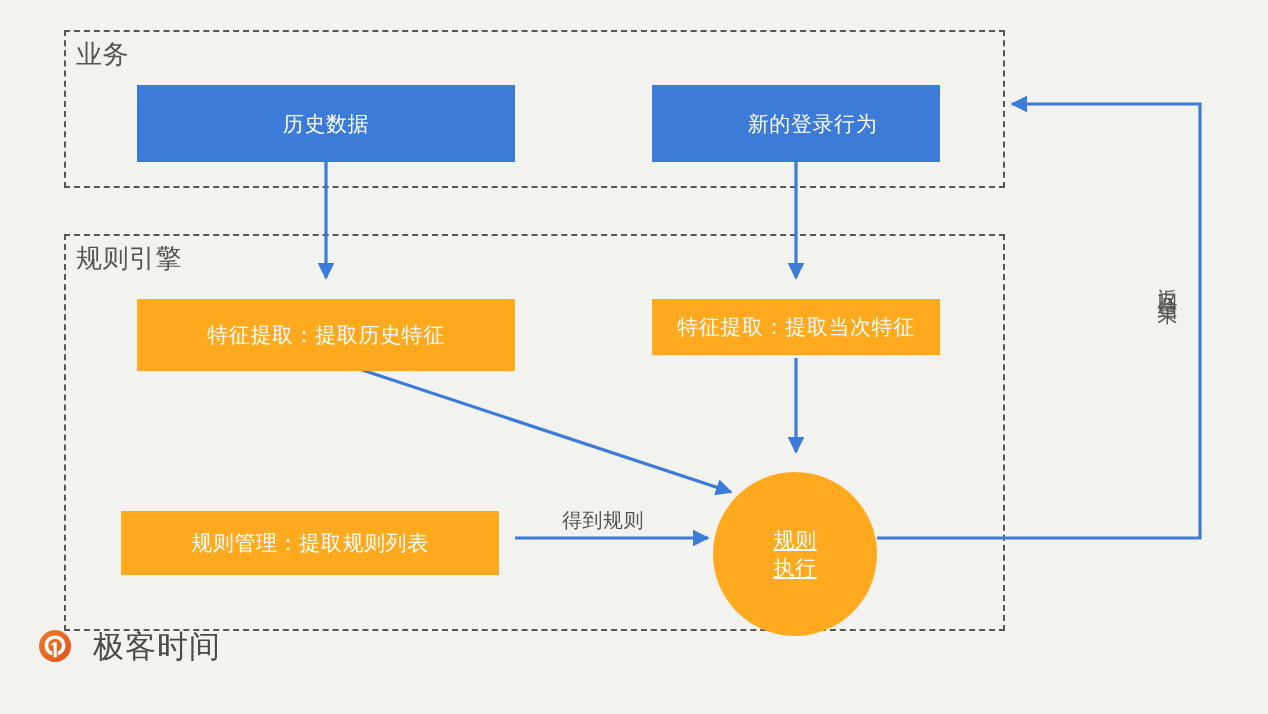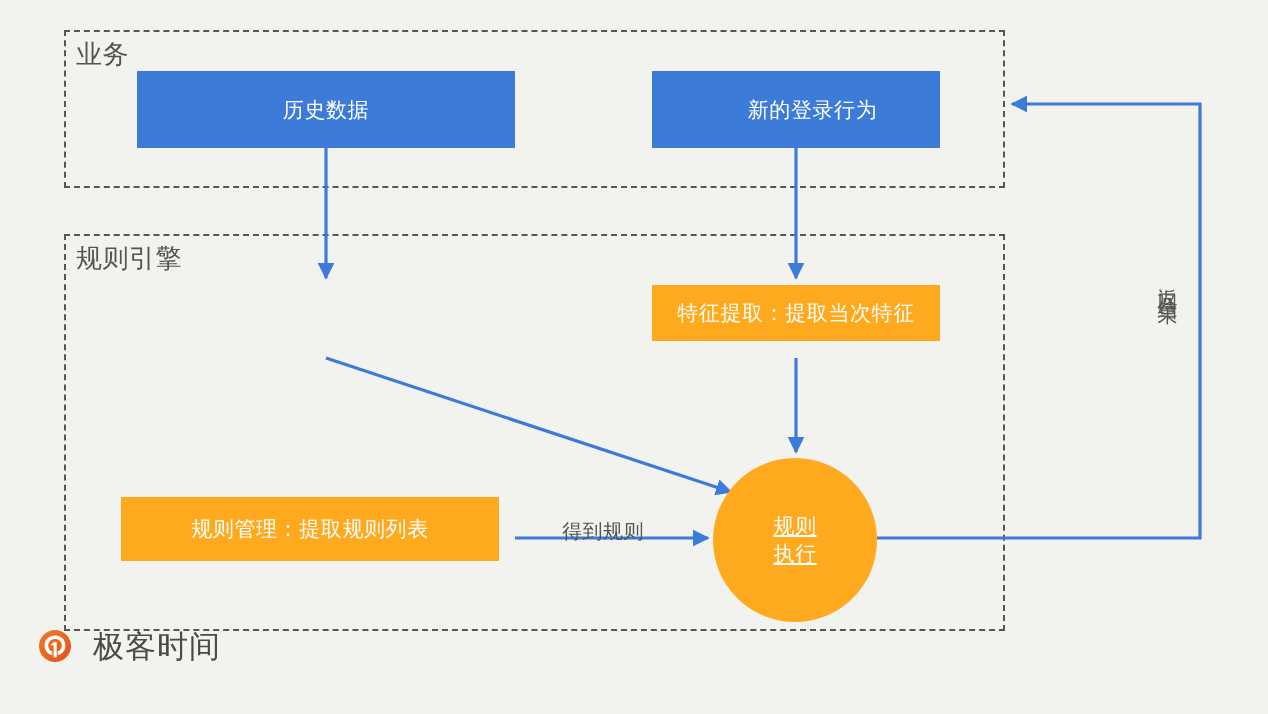--- a/index.html
+++ b/index.html
@@ -37,20 +37,21 @@
     position: absolute;
     box-sizing: border-box;
     display: flex;
     align-items: center;
     justify-content: center;
     color: #ffffff;
     font-size: 21px;
     letter-spacing: 0.6px;
     white-space: nowrap;
     text-align: center;
+    margin-top: 14px;
   }
   .node.blue { background: #3d7bd9; }
   .node.orange { background: #ffaa1e; }
   .node.circle {
     border-radius: 50%;
     line-height: 1.35;
     flex-direction: column;
   }
   .node.circle span { display: block; text-decoration: underline; }
   
@@ -140,35 +141,38 @@
   </svg>
 
   <div class="node blue" style="left:137px; top:71px; width:378px; height:77px;">
     <span>历史数据</span>
   </div>
 
   <div class="node blue" style="left:652px; top:71px; width:288px; height:77px;padding-left:33px;">
     <span>新的登录行为</span>
   </div>
 
+  <div class="node orange" style="left:137px; top:285px; width:378px; height:72px;">
+    <span>特征提取：提取历史特征</span>
+  </div>
 
   <div class="node orange" style="left:652px; top:285px; width:288px; height:56px;">
     <span>特征提取：提取当次特征</span>
   </div>
 
   <div class="node orange" style="left:121px; top:497px; width:378px; height:64px;">
     <span>规则管理：提取规则列表</span>
   </div>
 
   <div class="node orange circle" style="left:713px; top:458px; width:164px; height:164px;">
     <span>规则</span>
     <span>执行</span>
   </div>
 
-  <div class="edge-label" style="left:562px; top:518px;text-align:center;">得到规则</div>
+  <div class="edge-label" style="left:562px; top:507px;text-align:center;">得到规则</div>
 
   <div class="edge-label vertical" style="left:1158px; top:272px;">返回结果</div>
 
   <div class="brand" style="left:38px; top:629px;">
     <span class="brand-mark">
       <svg width="34" height="34" viewBox="0 0 34 34" xmlns="http://www.w3.org/2000/svg">
         <defs>
           <linearGradient id="gt" x1="0" y1="0" x2="1" y2="1">
             <stop offset="0%" stop-color="#ef7d2a"></stop>
             <stop offset="100%" stop-color="#e2511a"></stop>

